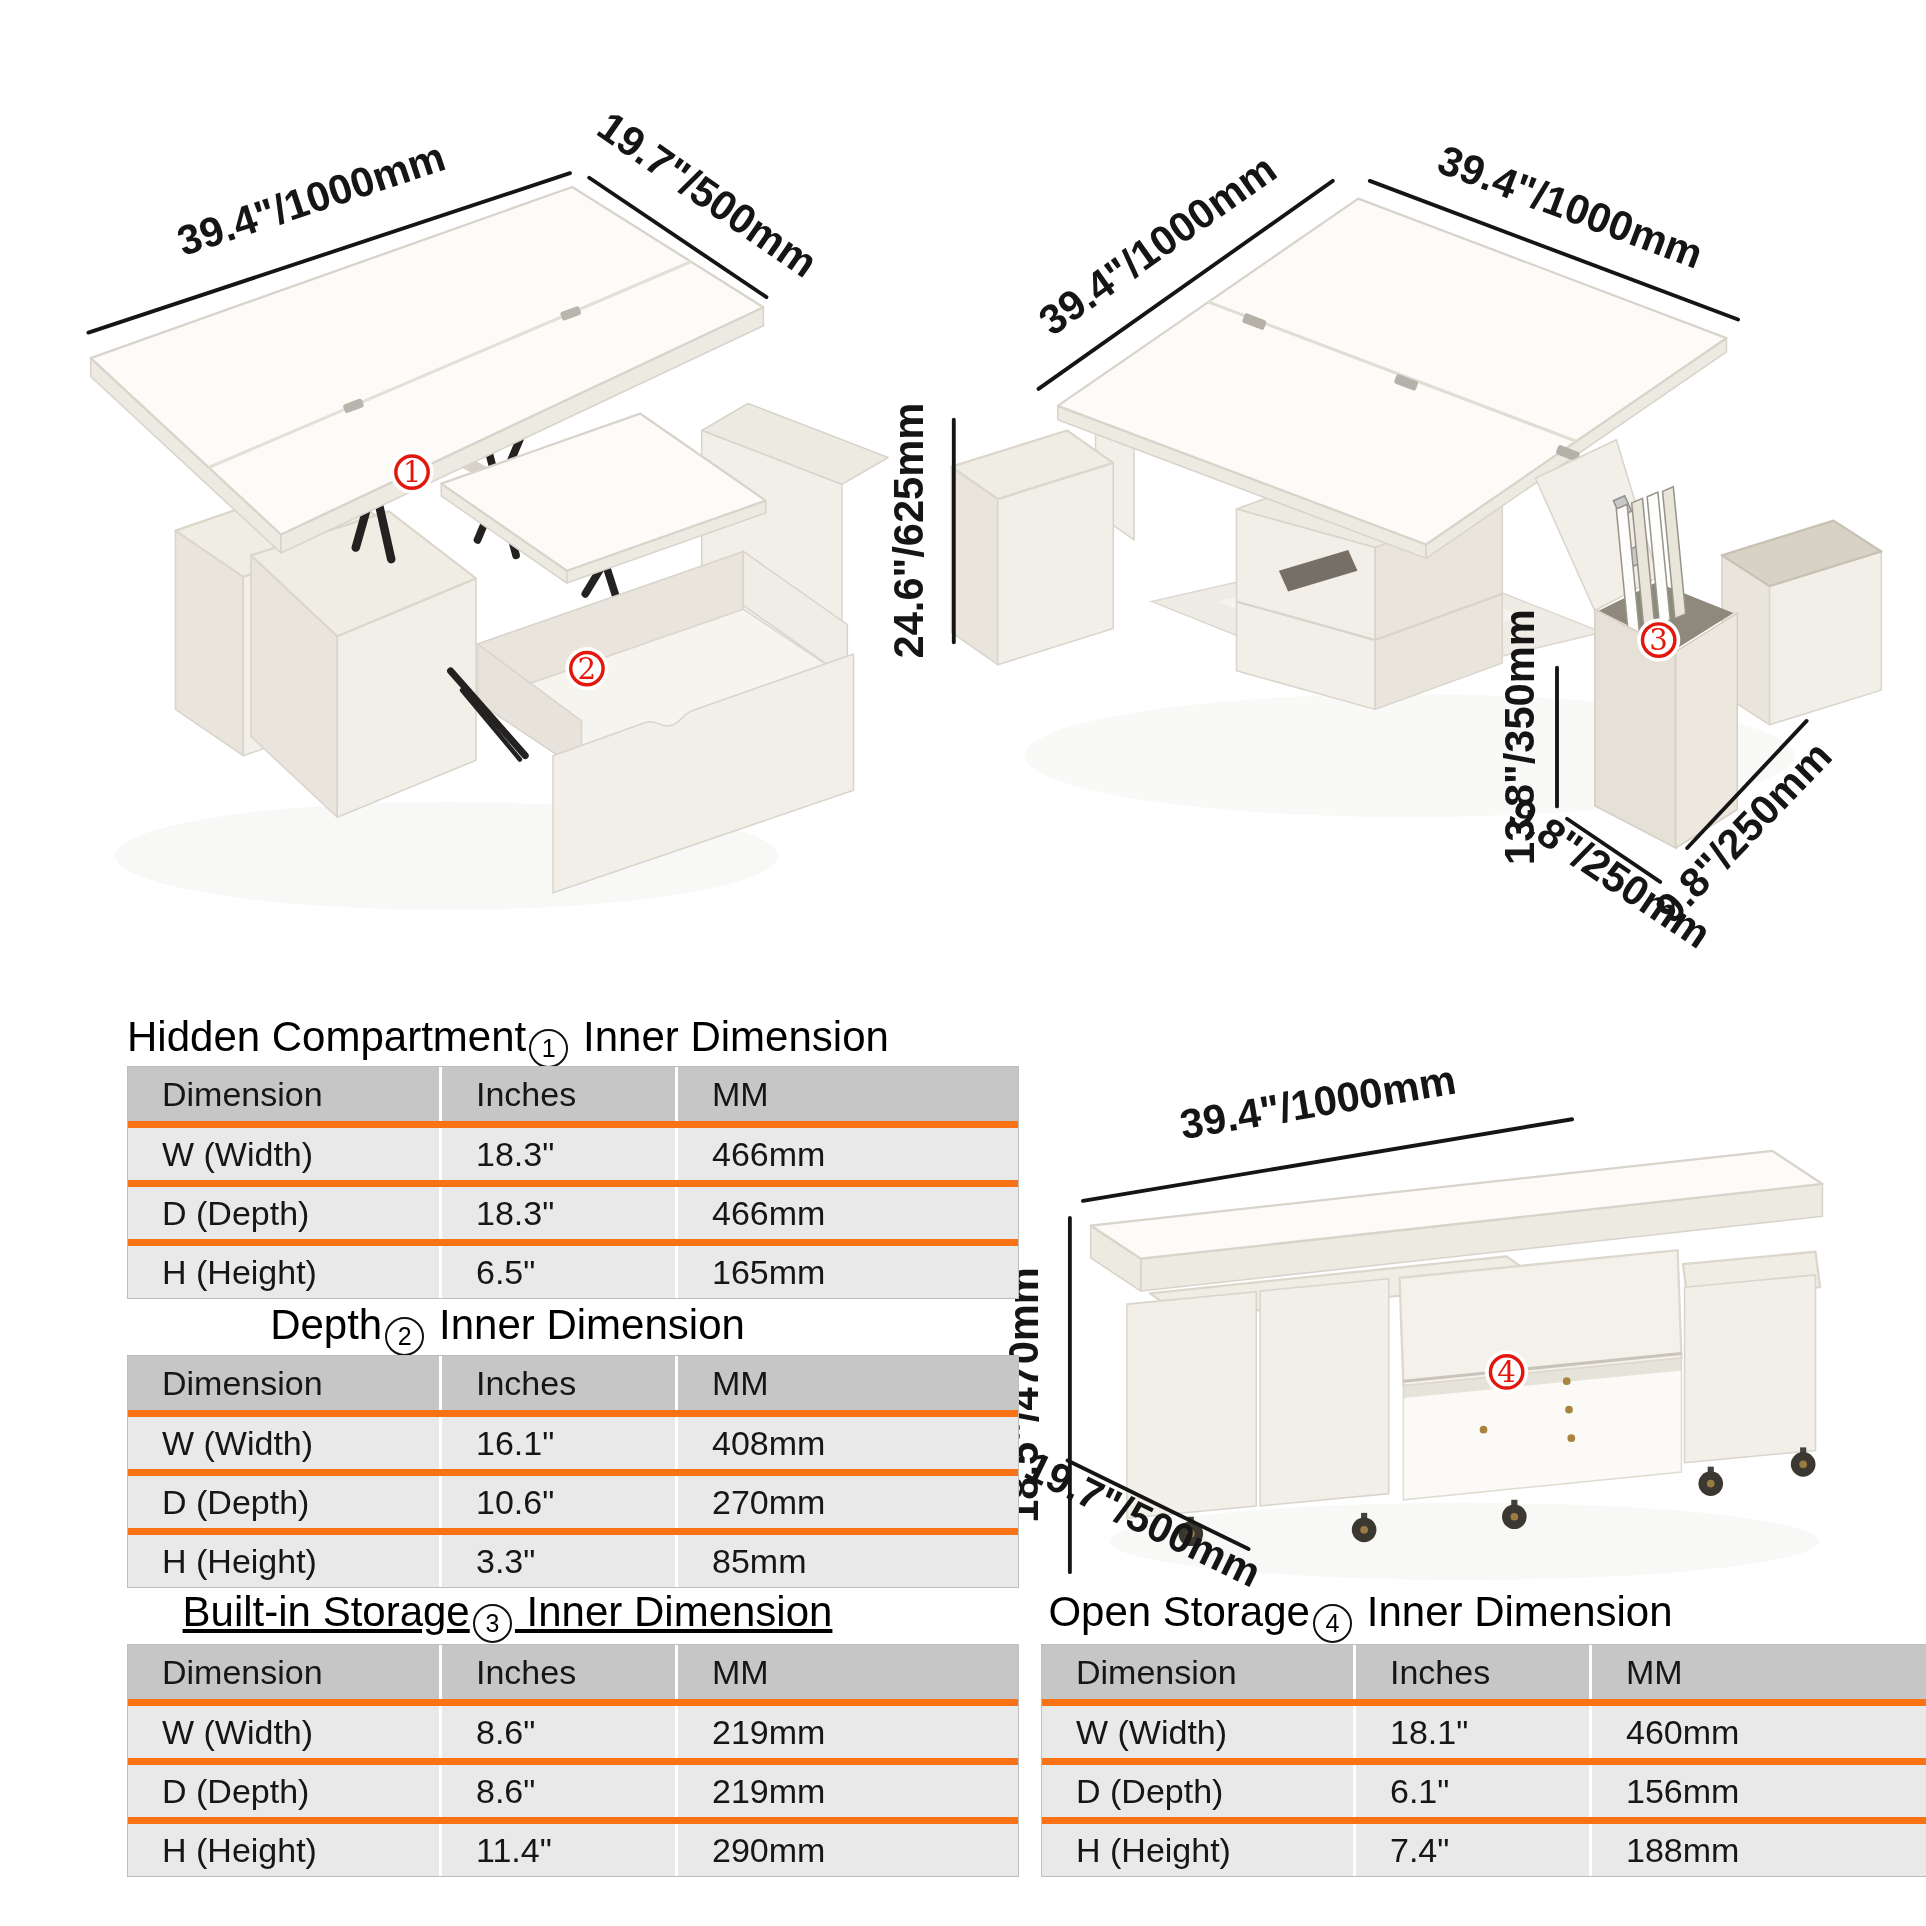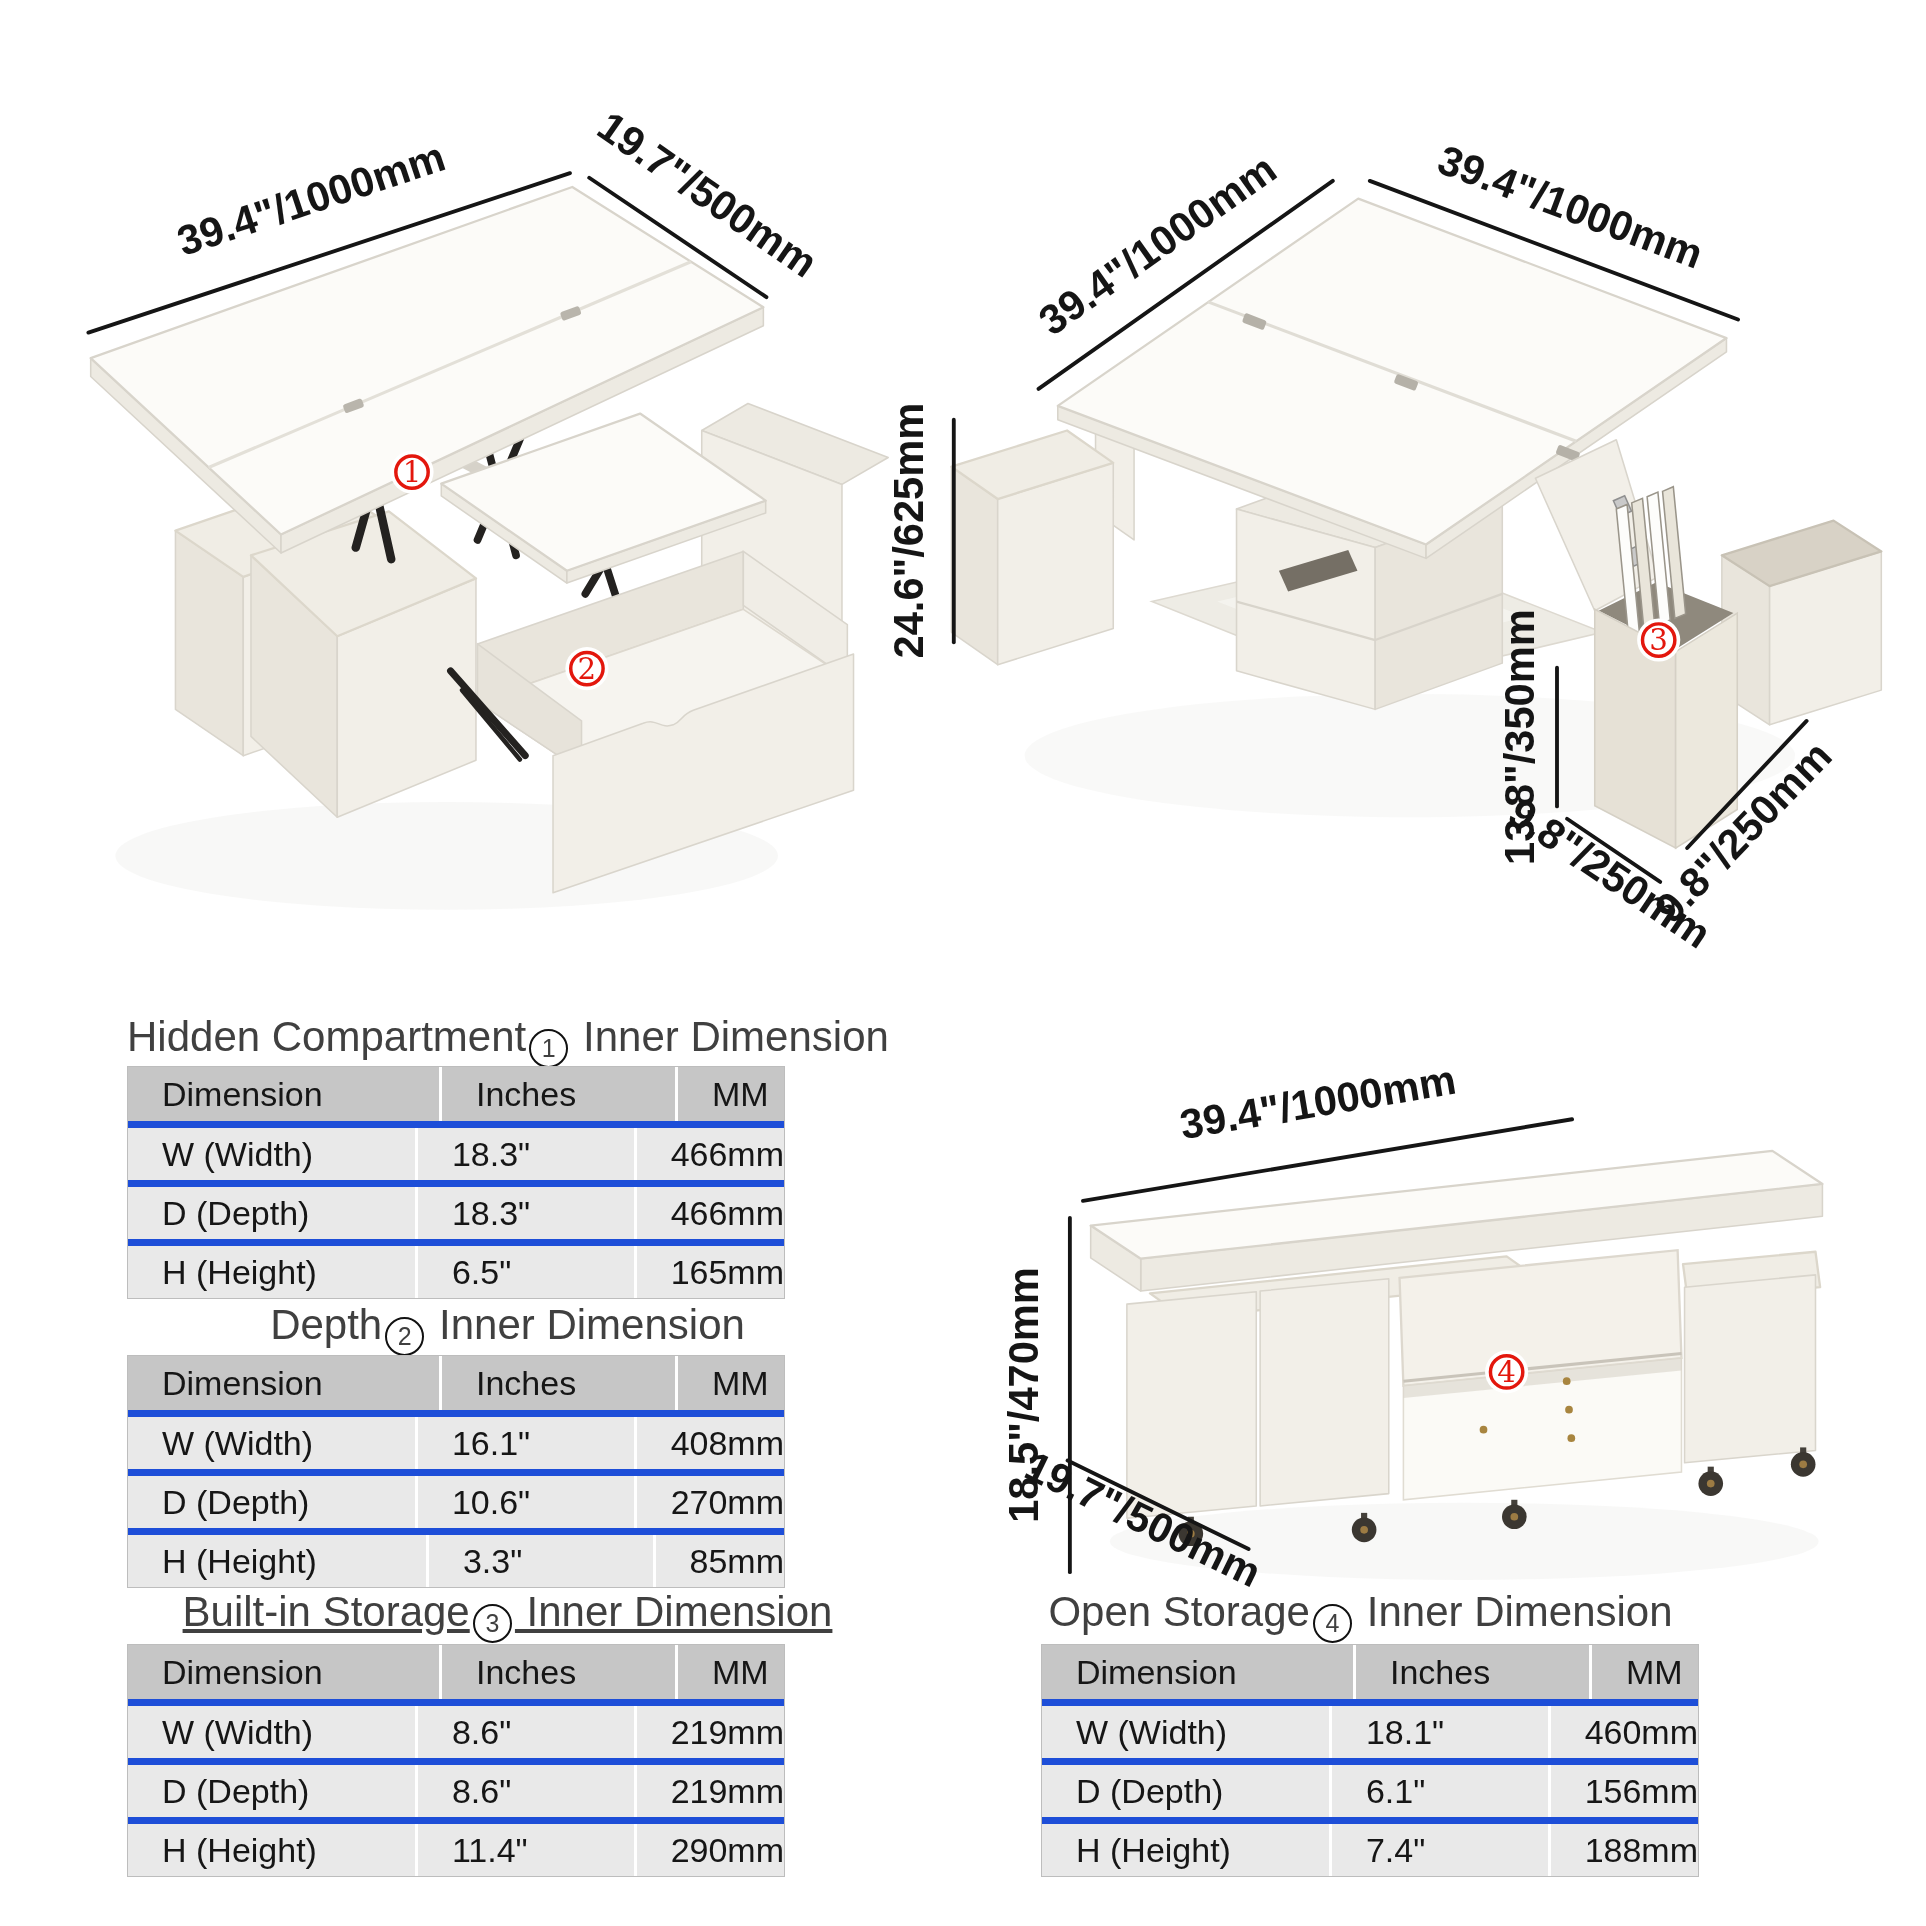--- a/index.html
+++ b/index.html
@@ -12,26 +12,26 @@
   .face-edge{fill:#edeae2;stroke:#d8d4cb;stroke-width:2;stroke-linejoin:round;}
   .face-l{fill:#e9e5dc;stroke:#d9d5cc;stroke-width:2;stroke-linejoin:round;}
   .face-f{fill:#f2efe8;stroke:#d9d5cc;stroke-width:2;stroke-linejoin:round;}
   .cushion{fill:#f0ede5;stroke:#dcd7cb;stroke-width:3;stroke-linejoin:round;}
   .cushion-g{fill:#d8d2c6;stroke:#c8c2b5;stroke-width:3;stroke-linejoin:round;}
   .mech{stroke:#242220;stroke-linecap:round;}
   .dim{stroke:#151515;stroke-width:5;stroke-linecap:round;}
   .lbl{font-size:54px;font-weight:700;fill:#151515;}
   .mknum{font-size:38px;fill:#e3170d;font-family:"DejaVu Serif",serif;}
   
-  .tbl-title{position:absolute;width:761px;text-align:center;font-size:42px;color:#404040;
+  .tbl-title{position:absolute;width:761px;text-align:center;font-size:42px;color:#000000;
              white-space:nowrap;line-height:51px;height:51px;}
   .cnum{display:inline-flex;align-items:center;justify-content:center;width:39px;height:39px;
         border:2.3px solid #111;border-radius:50%;font-size:25px;vertical-align:-6.2px;margin:0 3.1px;
         box-sizing:border-box;}
-  .dim-table{position:absolute;width:658px;background:#1d4ed8;border:1.5px solid #bdbdbd;box-sizing:border-box;}
+  .dim-table{position:absolute;width:892px;background:#f97316;border:1.5px solid #bdbdbd;box-sizing:border-box;}
   .row{display:flex;height:52px;background:#e9e9e9;margin-top:7px;}
   .row.head{background:#c6c6c6;height:54px;margin-top:0;}
   .cell{display:flex;align-items:center;box-sizing:border-box;padding-left:34px;font-size:34px;color:#161616;}
   .cell + .cell{border-left:3.9px solid #ffffff;text-align:right;}
   .c1{width:311px;}
   .c2{width:236px;}
   .c3{flex:1;}
 </style>
 </head>
 <body>

